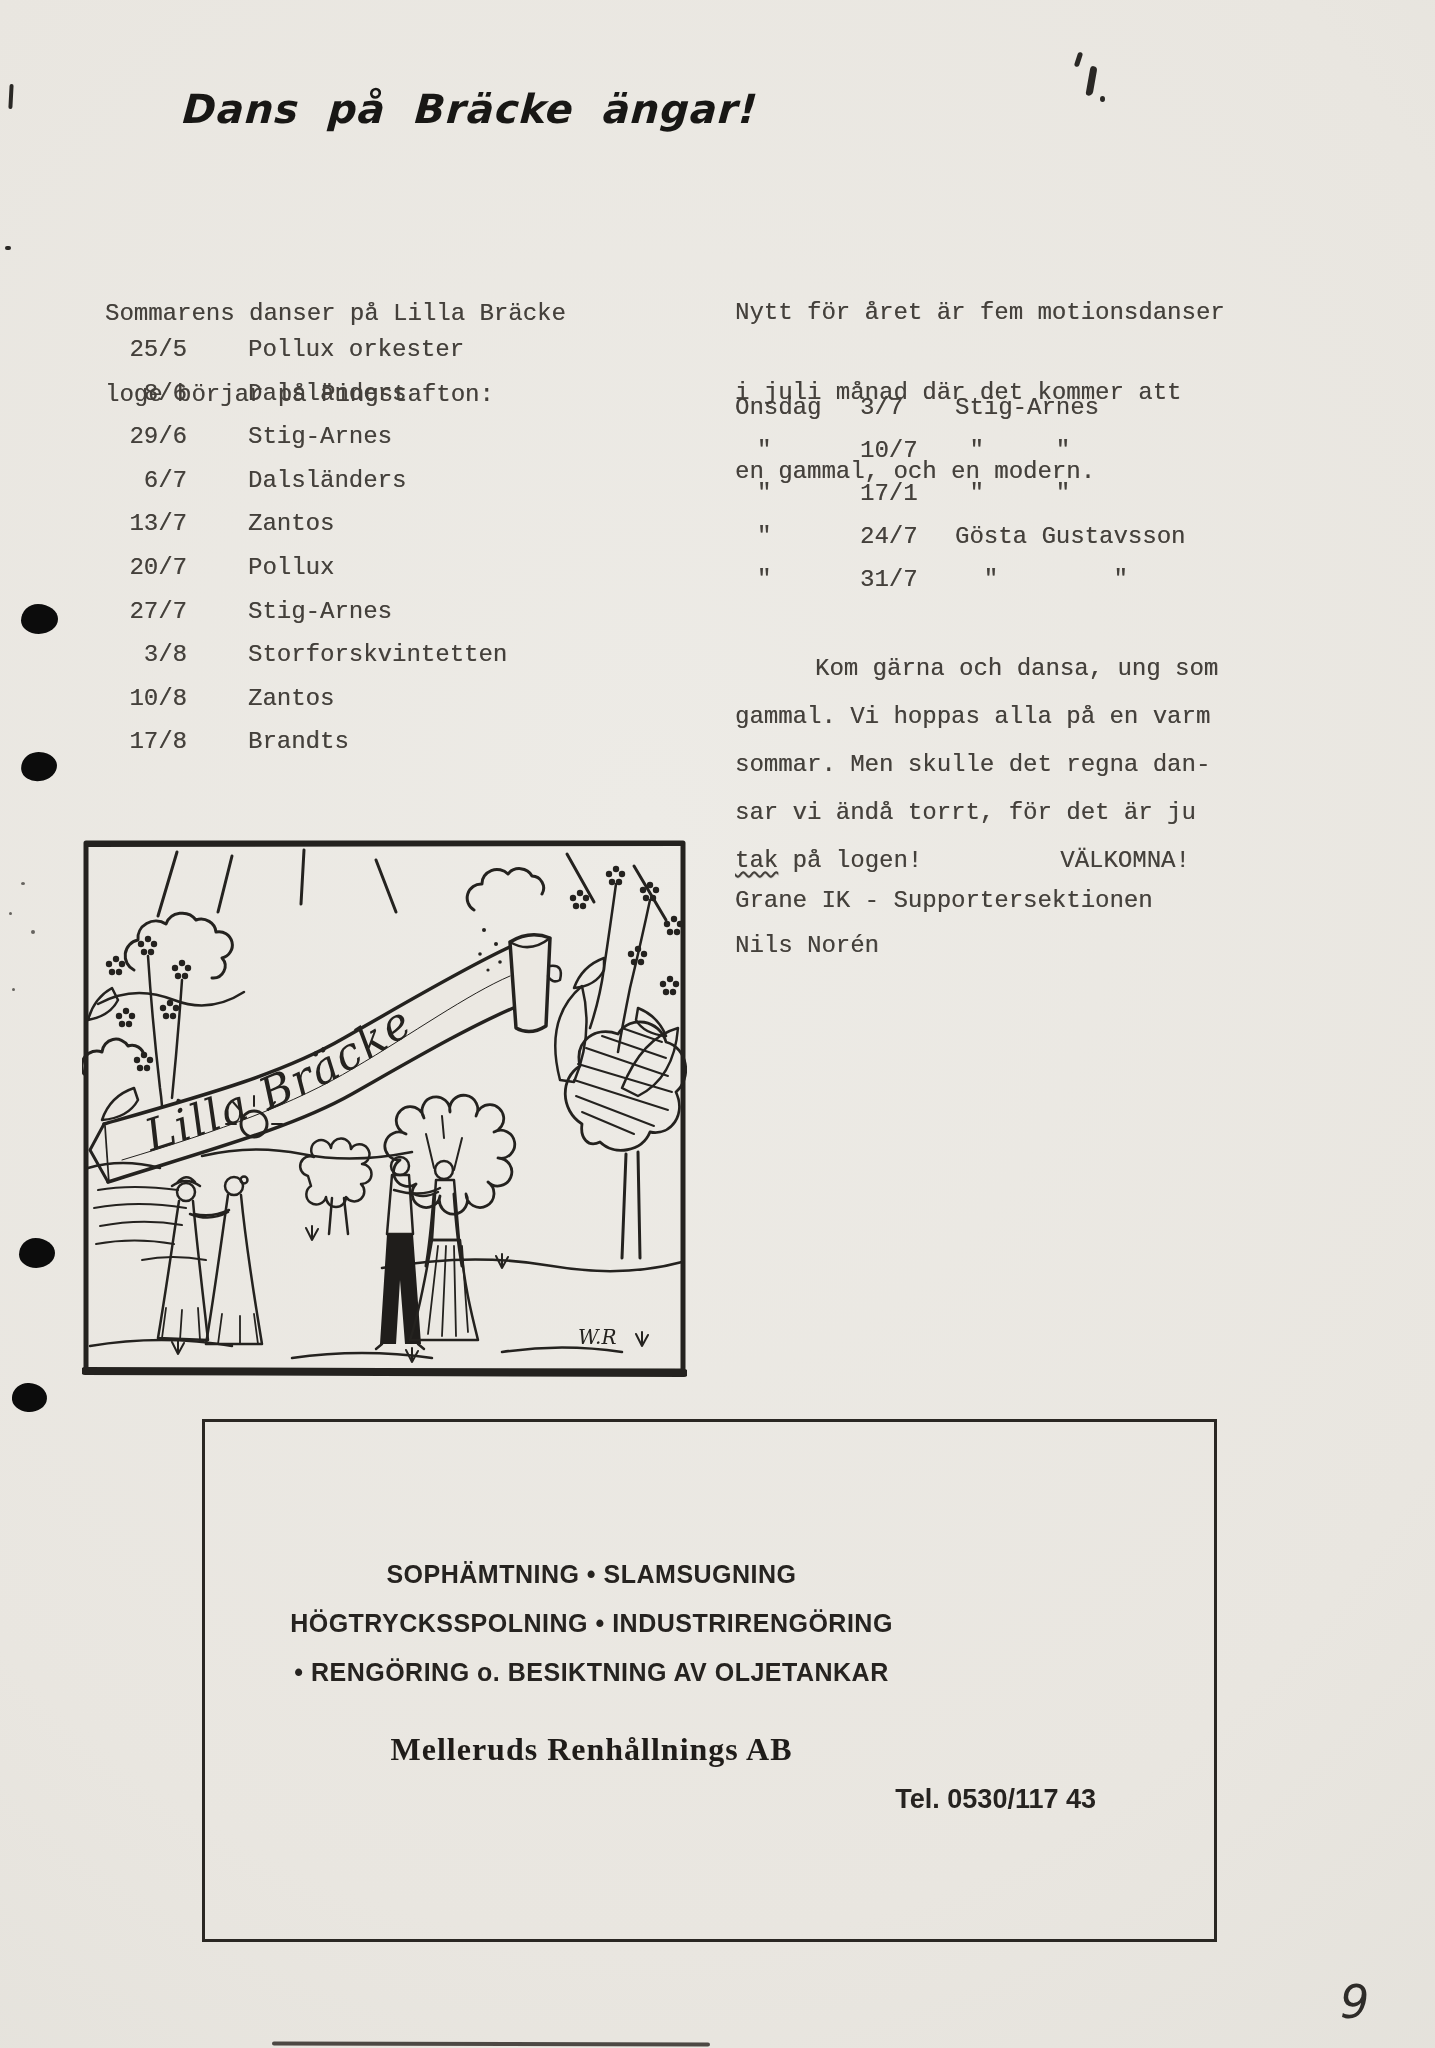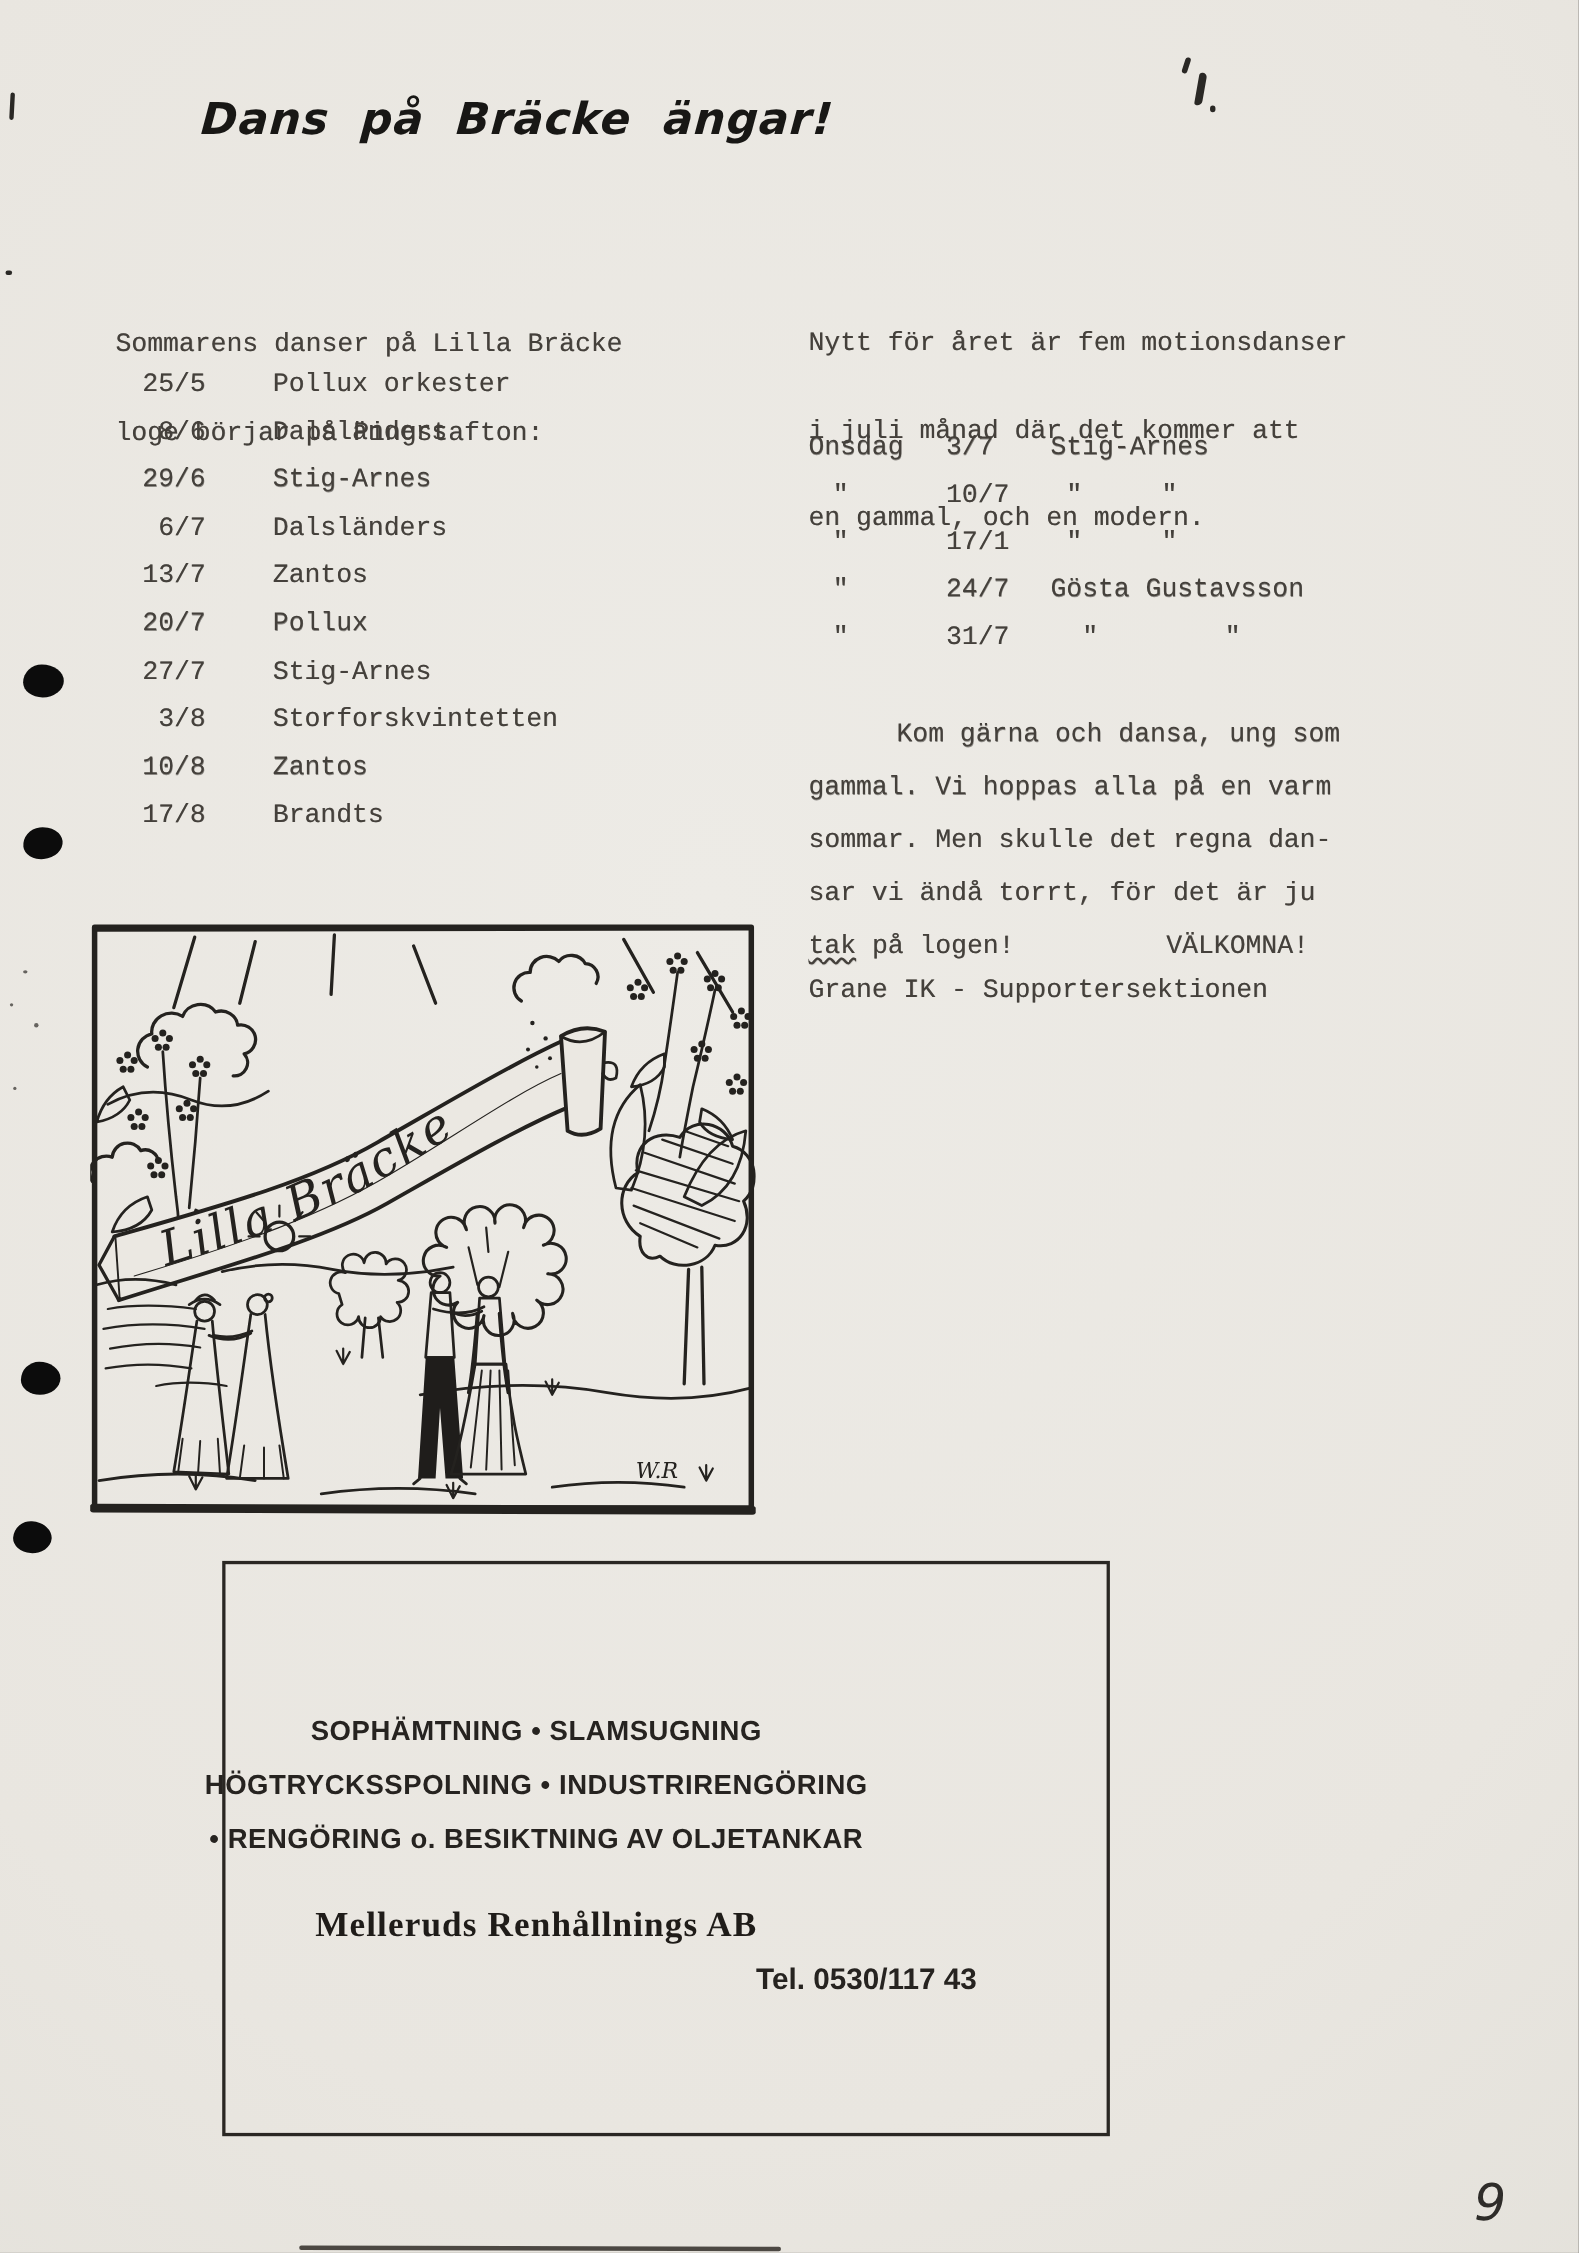--- a/index.html
+++ b/index.html
@@ -39,21 +39,21 @@
   .jrow .jband{position:absolute;left:220px;white-space:pre;}
   .closing{position:absolute;left:735px;top:645px;line-height:48px;width:560px;}
   .closing .indent{padding-left:80px;}
   .closing .u{text-decoration:underline;text-decoration-style:wavy;
               text-decoration-thickness:1.5px;text-underline-offset:4px;}
   .closing .welcome{display:inline-block;margin-left:138px;}
   .signoff{position:absolute;left:735px;top:878px;line-height:45px;}
   
   .illustration{position:absolute;left:82px;top:838px;width:605px;height:540px;}
   
-  .adbox{position:absolute;left:202px;top:1419px;width:807px;height:523px;
+  .adbox{position:absolute;left:202px;top:1419px;width:1015px;height:523px;
          border:3px solid #2a2723;box-sizing:border-box;}
   .adinner{position:absolute;left:0;top:128px;width:100%;text-align:center;
            transform:translateX(-118px);color:#262320;}
   .adline{font-family:"Liberation Sans", sans-serif;font-weight:bold;
           font-size:25px;letter-spacing:0.5px;line-height:49px;}
   .adcompany{font-family:"Liberation Serif", serif;font-weight:bold;
              font-size:32px;letter-spacing:1px;margin-top:34px;color:#1f1c19;}
   .adphone{font-family:"Liberation Sans", sans-serif;font-weight:bold;
            font-size:27px;margin-top:16px;text-align:right;}
   
@@ -188,20 +188,21 @@
   <div class="closing mono">
     <div class="indent">Kom gärna och dansa, ung som</div>
     <div>gammal. Vi hoppas alla på en varm</div>
     <div>sommar. Men skulle det regna dan-</div>
     <div>sar vi ändå torrt, för det är ju</div>
     <div><span class="u">tak</span><span> på logen!</span><span class="welcome">VÄLKOMNA!</span></div>
   </div>
 
   <div class="signoff mono">
     <div>Grane IK - Supportersektionen</div>
+    <div>Nils Norén</div>
   </div>
 
   <div class="illustration">
     <svg viewBox="0 0 605 540" width="605" height="540" xmlns="http://www.w3.org/2000/svg">
       <g stroke="#24221f" fill="none" stroke-linecap="round" stroke-linejoin="round">
 
         <rect x="4" y="5" width="597" height="528" stroke-width="5"></rect>
         <path d="M3,533 L602,535" stroke-width="8"></path>
         <path d="M5,7 L600,6" stroke-width="4"></path>
 

